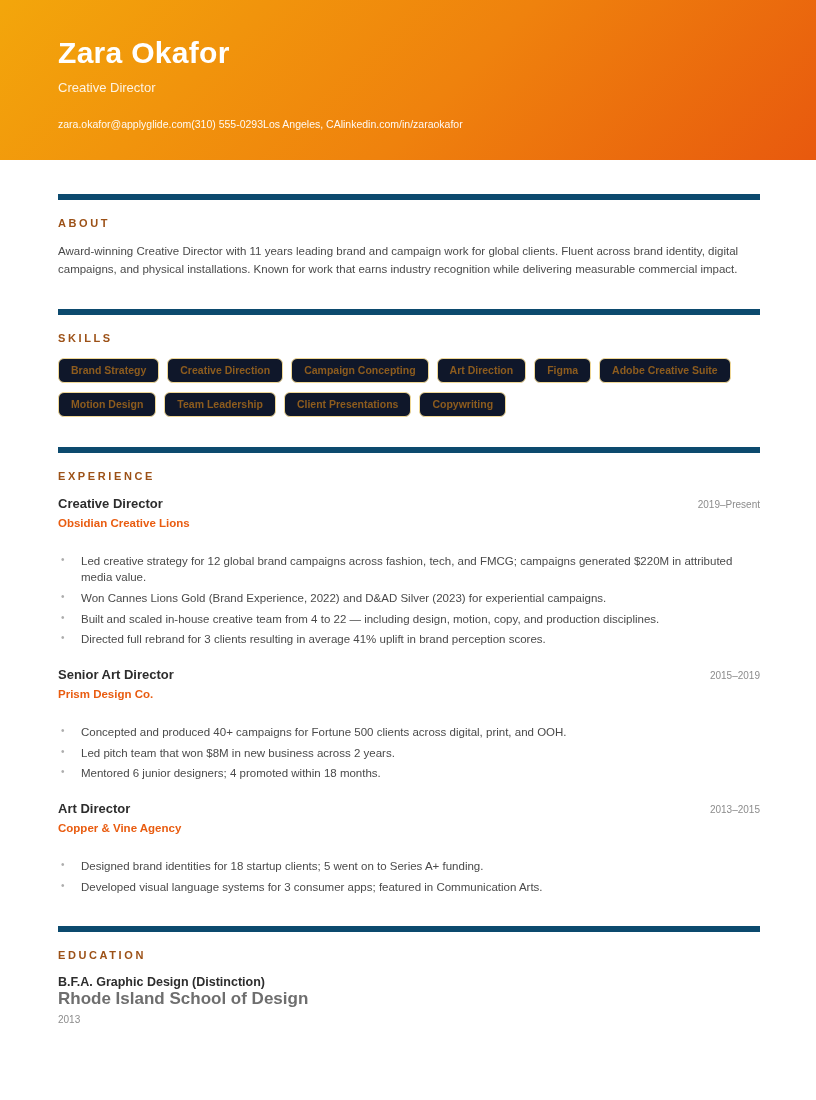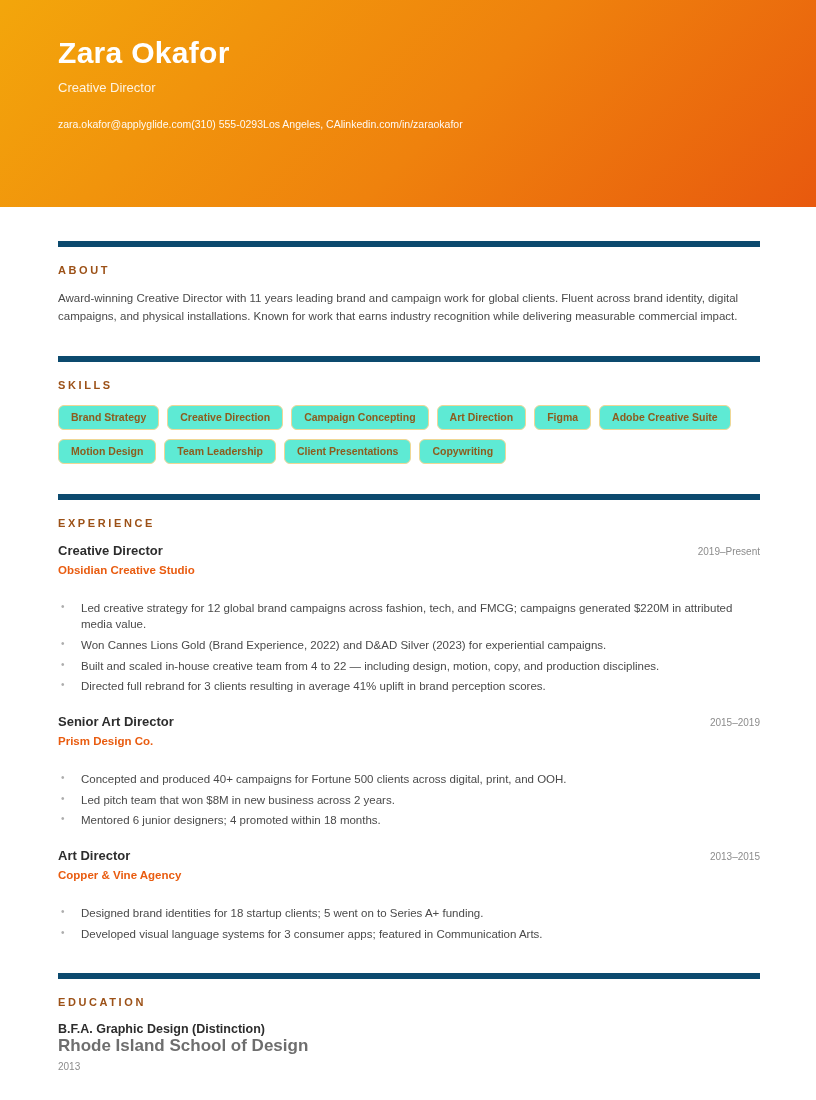--- a/index.html
+++ b/index.html
@@ -6,21 +6,21 @@
   html, body { width: 816px; }
   body {
     height: 1100px;
     background: #ffffff;
     font-family: "Liberation Sans", sans-serif;
     overflow: hidden;
   }
 
   
   .hero {
-    height: 207px;
+    height: 160px;
     background: linear-gradient(135deg, #F3A60B 0%, #EF820D 55%, #E8590E 100%);
     padding: 36px 56px 0 58px;
     color: #ffffff;
   }
   .hero-name {
     font-size: 30px;
     font-weight: bold;
     letter-spacing: 0.3px;
     line-height: 1.1;
   }
@@ -59,21 +59,21 @@
   }
 
   
   .skills-list {
     margin-top: 14px;
     display: flex;
     flex-wrap: wrap;
     gap: 9px 8px;
   }
   .skill-pill {
-    background: #5eead4;
+    background: #0f172a;
     border: 1px solid #EFD795;
     border-radius: 6px;
     padding: 5px 12px 6px;
     font-size: 10.5px;
     font-weight: bold;
     color: #8D5C1E;
     white-space: nowrap;
   }
 
   
@@ -153,21 +153,21 @@
   </section>
 
   <section class="section">
     <h2 class="section-heading">EXPERIENCE</h2>
 
     <div class="job">
       <div class="job-header">
         <span class="job-title">Creative Director</span>
         <span class="job-dates">2019–Present</span>
       </div>
-      <div class="job-company">Obsidian Creative Studio</div>
+      <div class="job-company">Obsidian Creative Lions</div>
       <ul class="job-bullets">
         <li>Led creative strategy for 12 global brand campaigns across fashion, tech, and FMCG; campaigns generated $220M in attributed media value.</li>
         <li>Won Cannes Lions Gold (Brand Experience, 2022) and D&amp;AD Silver (2023) for experiential campaigns.</li>
         <li>Built and scaled in-house creative team from 4 to 22 — including design, motion, copy, and production disciplines.</li>
         <li>Directed full rebrand for 3 clients resulting in average 41% uplift in brand perception scores.</li>
       </ul>
     </div>
 
     <div class="job">
       <div class="job-header">

